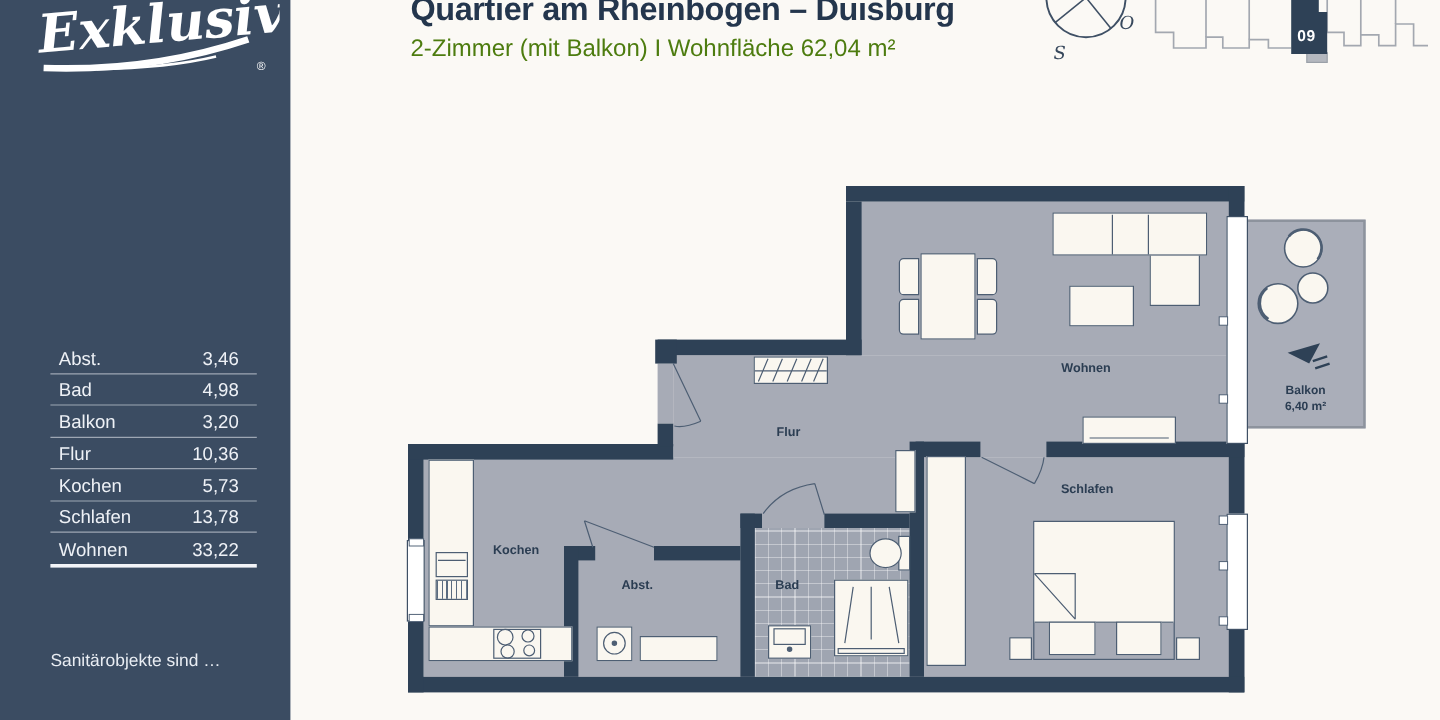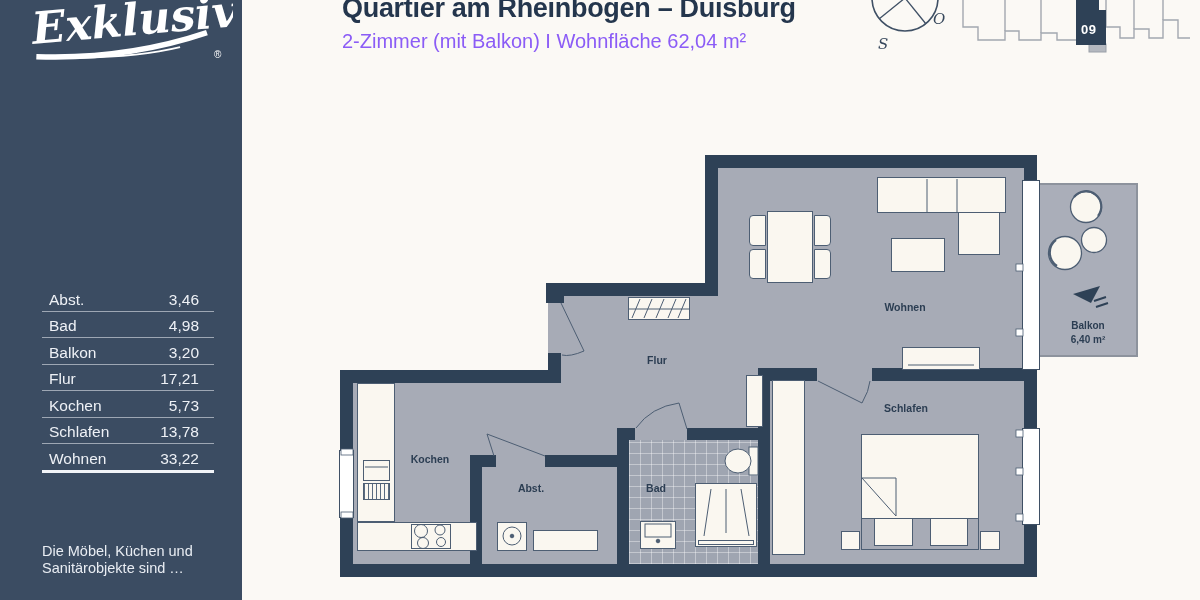--- a/index.html
+++ b/index.html
@@ -12,21 +12,21 @@
   .sb-head{display:flex;justify-content:space-between;font-weight:bold;font-size:16px;
            padding:0 15px 4px 7px;border-bottom:3px solid #f2f4f8;}
   .sb-row{display:flex;justify-content:space-between;font-size:15.5px;height:23.5px;
           align-items:flex-end;padding:0 15px 2px 7px;border-bottom:1px solid rgba(240,243,248,.55);}
   .sb-row.last{border-bottom:3px solid #f2f4f8;}
   .sb-total{display:flex;justify-content:space-between;font-size:15.5px;
             padding:6px 6px 0 7px;}
   .sb-note{left:42px;top:543px;width:185px;color:#e9edf3;font-size:14.5px;line-height:17.2px;}
   
   .title{left:342px;top:-7px;font-size:27px;font-weight:800;color:#24364d;letter-spacing:-.3px;}
-  .subtitle{left:342px;top:30px;font-size:20px;color:#8b5cf6;}
+  .subtitle{left:342px;top:30px;font-size:20px;color:#4d7c0f;}
   
   .fl{background:#a7abb6;}
   .w{background:#2e4156;}
   .fu{background:#faf7f0;border:1px solid #4d5e73;box-sizing:border-box;}
   .win{background:#ffffff;border:1px solid #3f5065;box-sizing:border-box;}
   .tiles{background:#9fa5b1;
     background-image:repeating-linear-gradient(0deg,rgba(255,255,255,.38) 0 1px,transparent 1px 11px),
                      repeating-linear-gradient(90deg,rgba(255,255,255,.38) 0 1px,transparent 1px 11px);}
   .lbl{color:#2b3d52;font-size:10.5px;font-weight:700;transform:translateX(-50%);white-space:nowrap;}
   .hatch-v{background-image:repeating-linear-gradient(90deg,#5a6b80 0 1px,transparent 1px 4px);}
@@ -54,38 +54,37 @@
     <div class="sb-row">
       <span>Bad</span>
       <span>4,98</span>
     </div>
     <div class="sb-row">
       <span>Balkon</span>
       <span>3,20</span>
     </div>
     <div class="sb-row">
       <span>Flur</span>
-      <span>17,21</span>
+      <span>10,36</span>
     </div>
     <div class="sb-row">
       <span>Kochen</span>
       <span>5,73</span>
     </div>
     <div class="sb-row">
       <span>Schlafen</span>
       <span>13,78</span>
     </div>
     <div class="sb-row last">
       <span>Wohnen</span>
       <span>33,22</span>
     </div>
   </div>
 
   <div class="abs sb-note">
-    <div>Die Möbel, Küchen und</div>
     <div>Sanitärobjekte sind …</div>
   </div>
 </aside>
 
 <div class="abs title">Quartier am Rheinbogen – Duisburg</div>
 <div class="abs subtitle">2-Zimmer (mit Balkon) I Wohnfläche 62,04 m²</div>
 
 <svg class="abs" style="left:850px;top:0;" width="115" height="60" viewBox="850 0 115 60">
   <circle cx="905" cy="-2" r="33" fill="none" stroke="#3f5065" stroke-width="1.6"></circle>
   <line x1="884" y1="-28" x2="926" y2="24" stroke="#3f5065" stroke-width="1.3"></line>

